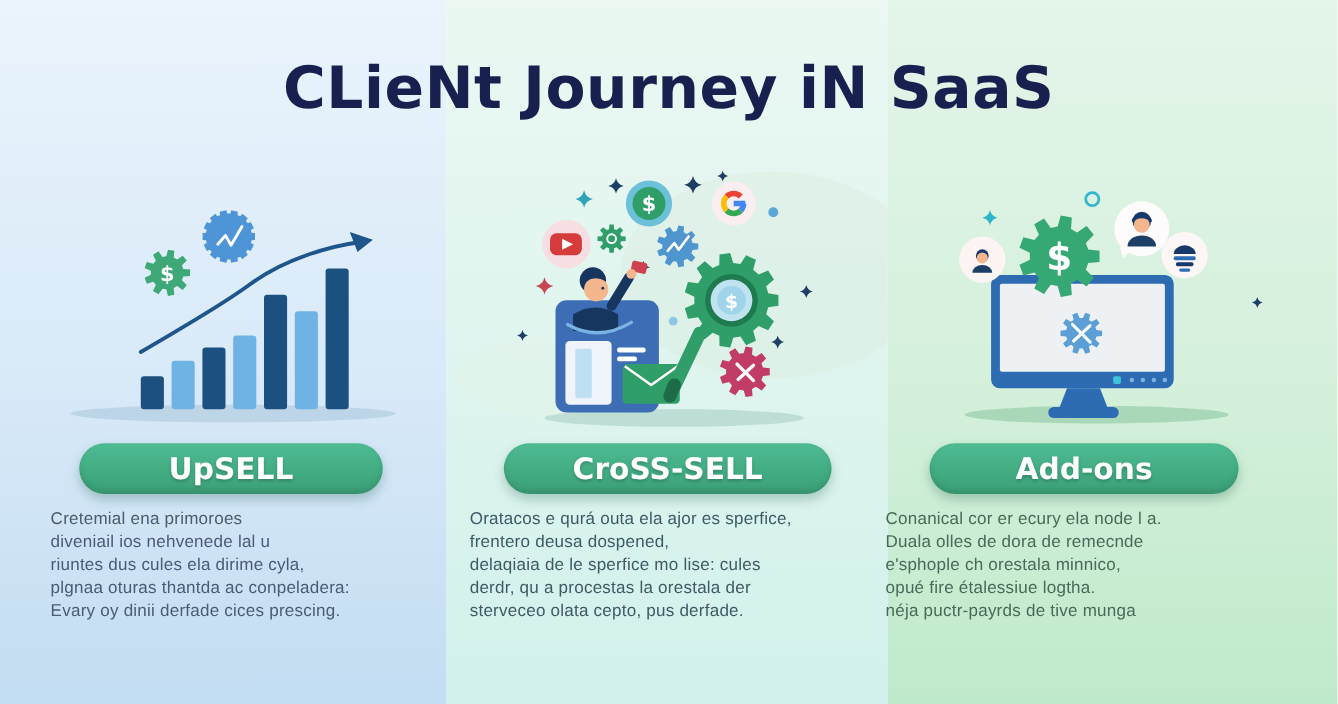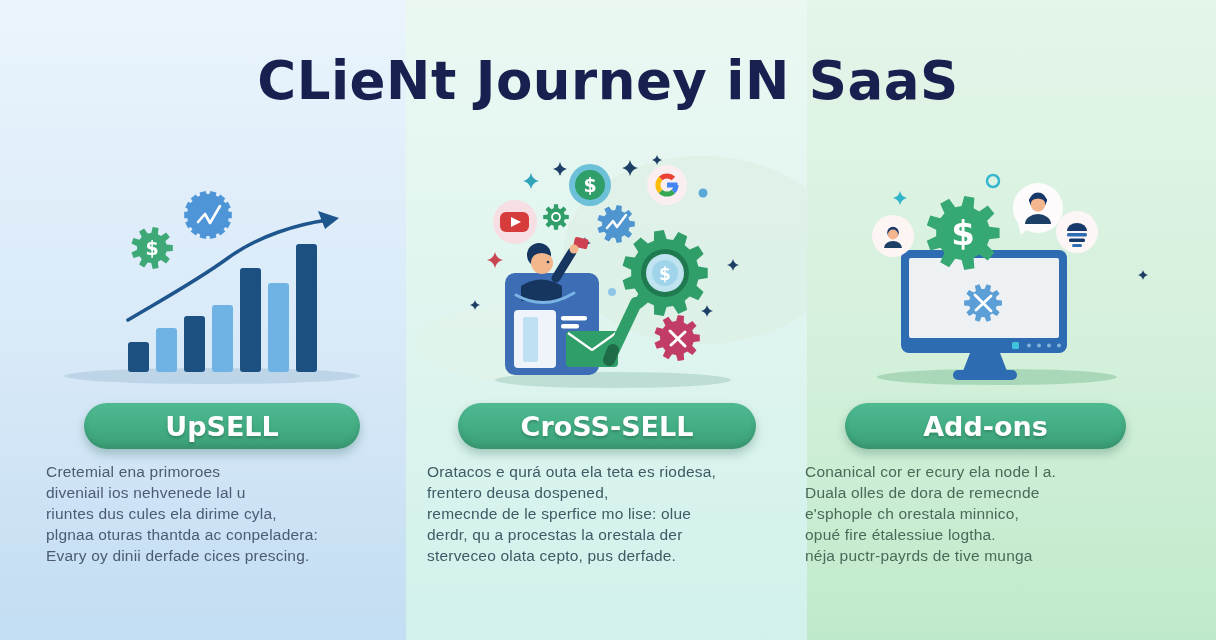--- a/index.html
+++ b/index.html
@@ -15,21 +15,21 @@
   .illus{position:absolute;}
   .illus-1{left:0;top:160px;}
   .illus-2{left:406px;top:148px;}
   .illus-3{left:807px;top:160px;}
   .pill{position:absolute;top:403px;height:46px;border-radius:24px;
         background:linear-gradient(180deg,#4fbb93 0%,#41ab81 60%,#3b9f77 100%);
         box-shadow:0 5px 10px rgba(25,90,70,.28), inset 0 -3px 6px rgba(0,0,0,.10);
         display:flex;align-items:center;justify-content:center;
         color:#fff;font-family:"DejaVu Sans",sans-serif;font-weight:800;font-size:27px;
         text-shadow:0 2px 3px rgba(0,0,0,.20);}
-  .pill-1{left:84px;width:276px;}
+  .pill-1{left:72px;width:276px;}
   .pill-2{left:458px;width:298px;}
   .pill-3{left:845px;width:281px;}
   .desc{position:absolute;top:461px;width:360px;text-align:left;
         font-size:15.5px;line-height:21px;letter-spacing:.2px;}
   .desc-1{left:46px;color:#4a5b72;}
   .desc-2{left:427px;color:#3e5a64;}
   .desc-3{left:805px;color:#496a59;}
   .desc .line{white-space:nowrap;}
   svg text{font-family:"DejaVu Sans",sans-serif;font-weight:bold;}
 </style>
@@ -215,23 +215,23 @@
   <div class="pill pill-3">Add-ons</div>
 
   <div class="desc desc-1">
     <div class="line">Cretemial ena primoroes</div>
     <div class="line">diveniail ios nehvenede lal u</div>
     <div class="line">riuntes dus cules ela dirime cyla,</div>
     <div class="line">plgnaa oturas thantda ac conpeladera:</div>
     <div class="line">Evary oy dinii derfade cices prescing.</div>
   </div>
   <div class="desc desc-2">
-    <div class="line">Oratacos e qurá outa ela teta es riodesa,</div>
+    <div class="line">Oratacos e qurá outa ela ajor es sperfice,</div>
     <div class="line">frentero deusa dospened,</div>
-    <div class="line">remecnde de le sperfice mo lise: olue</div>
+    <div class="line">delaqiaia de le sperfice mo lise: cules</div>
     <div class="line">derdr, qu a procestas la orestala der</div>
     <div class="line">sterveceo olata cepto, pus derfade.</div>
   </div>
   <div class="desc desc-3">
     <div class="line">Conanical cor er ecury ela node l a.</div>
     <div class="line">Duala olles de dora de remecnde</div>
     <div class="line">e'sphople ch orestala minnico,</div>
     <div class="line">opué fire étalessiue logtha.</div>
     <div class="line">néja puctr-payrds de tive munga</div>
   </div>

